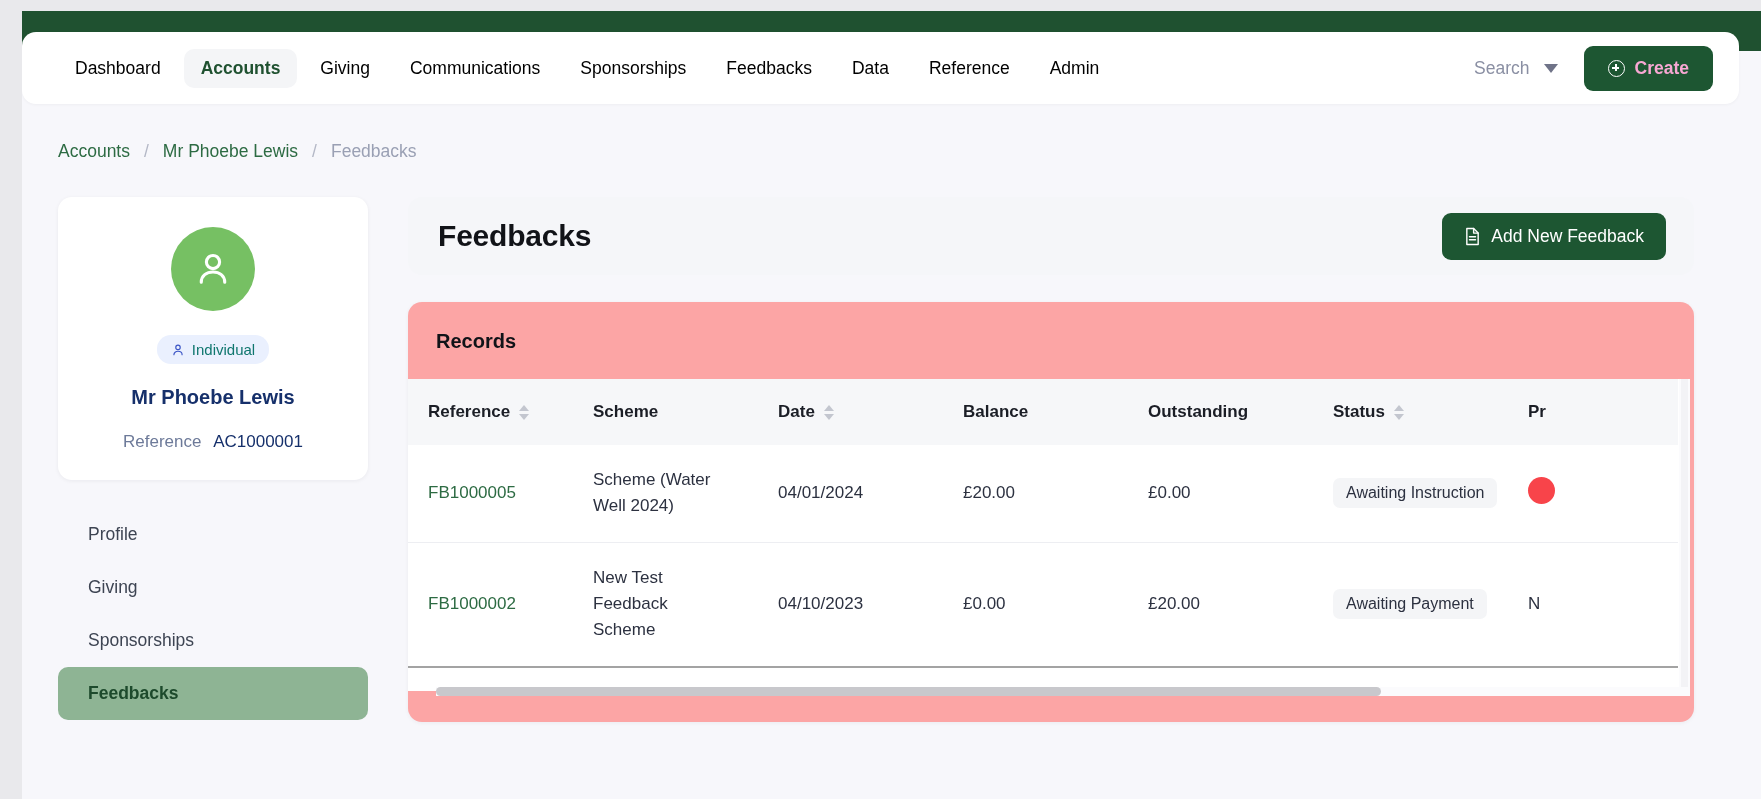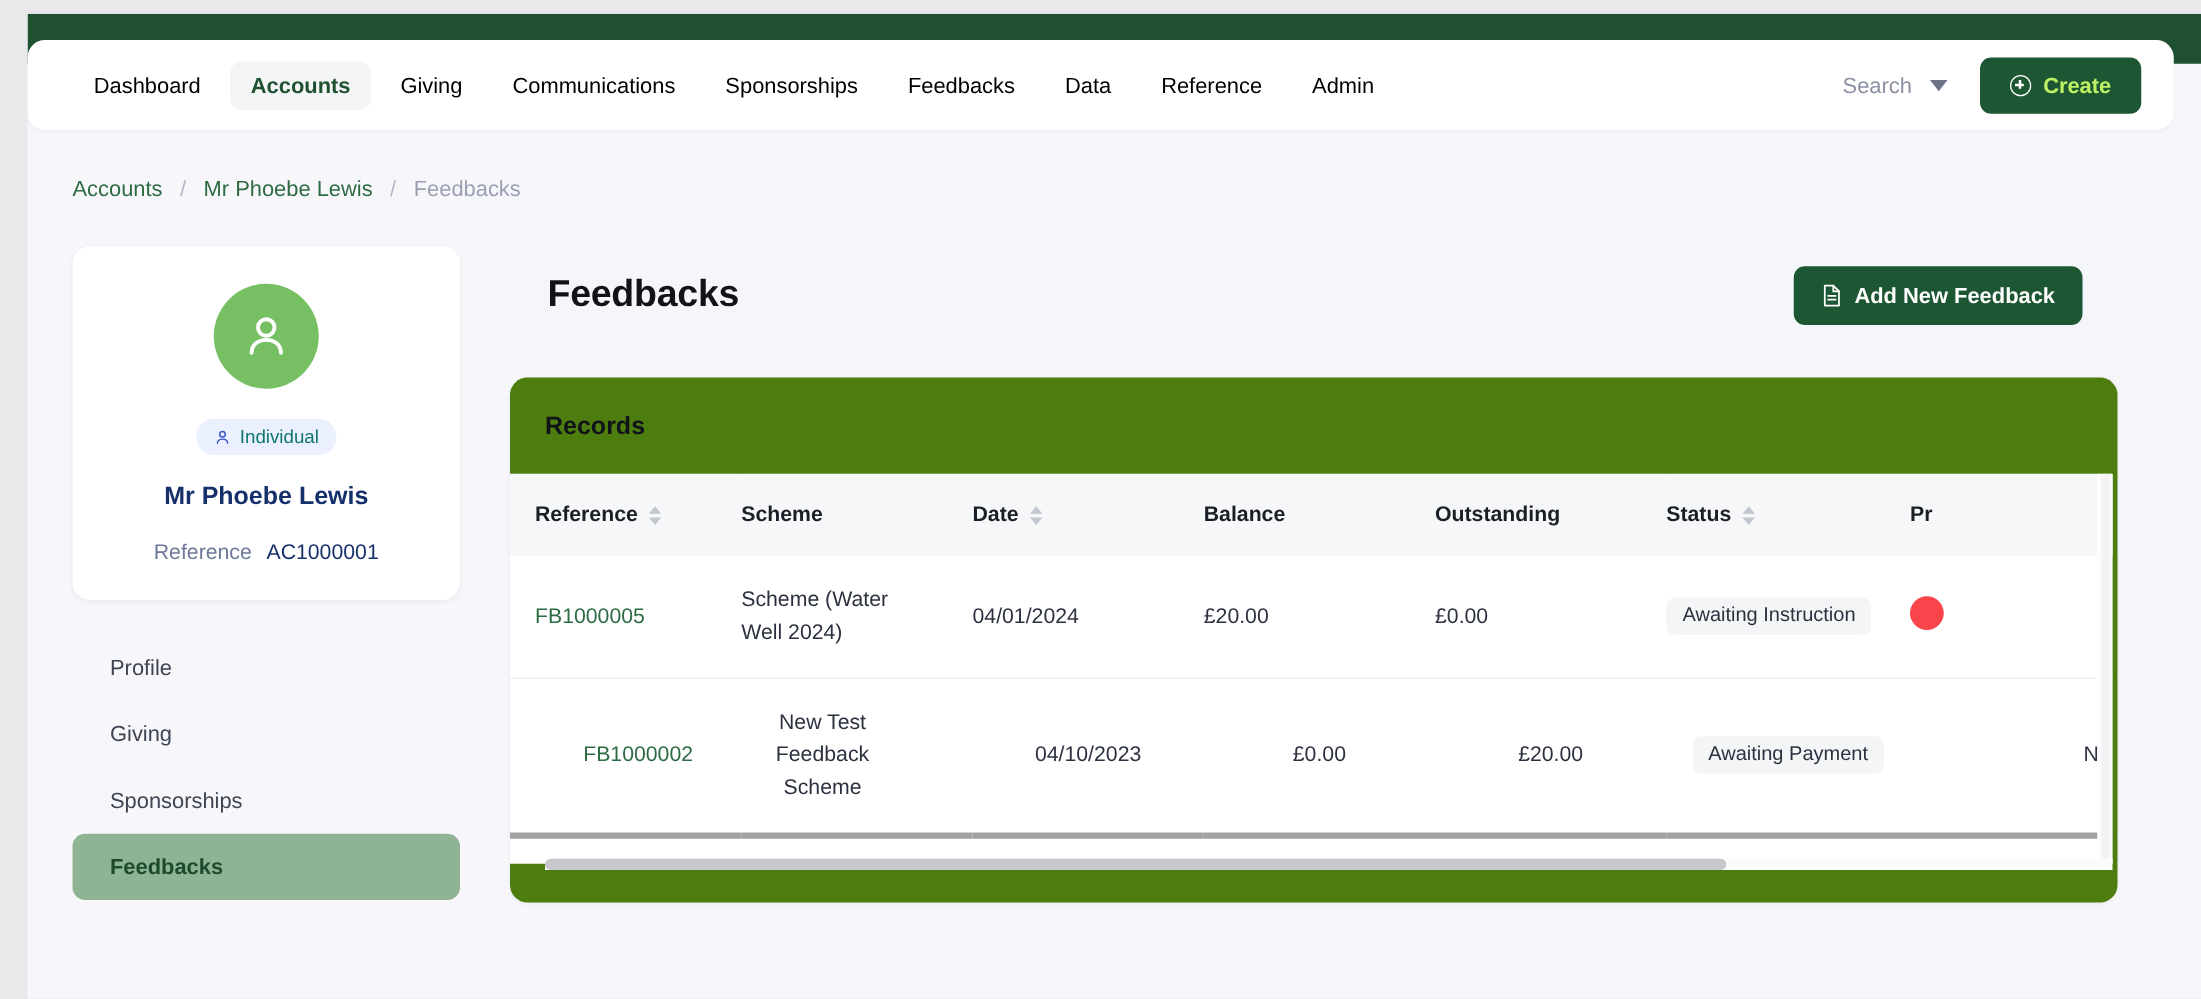--- a/index.html
+++ b/index.html
@@ -69,21 +69,21 @@
   }
   .caret-down {
     width: 0; height: 0;
     border-left: 7px solid transparent;
     border-right: 7px solid transparent;
     border-top: 9px solid #6f7388;
   }
   .create-btn {
     display: flex; align-items: center; gap: 10px;
     background: #1d5632;
-    color: #bef264;
+    color: #f9a8d4;
     font-size: 17.5px;
     font-weight: 700;
     padding: 12px 24px;
     border-radius: 9px;
     cursor: pointer;
     border: none;
     font-family: "Liberation Sans", sans-serif;
   }
   .plus-circle {
     width: 17px; height: 17px;
@@ -187,29 +187,29 @@
     font-weight: 700;
     color: #111318;
     letter-spacing: -0.2px;
   }
   .add-btn {
     margin-left: auto;
     display: flex; align-items: center; gap: 10px;
     background: #1d5632;
     color: #ffffff;
     font-size: 17.5px;
-    font-weight: 700;
+    font-weight: 400;
     padding: 13px 22px;
     border-radius: 9px;
     border: none;
     cursor: pointer;
     font-family: "Liberation Sans", sans-serif;
   }
   .records-card {
-    background: #4d7c0f;
+    background: #fca5a5;
     border-radius: 14px;
     box-shadow: 0 1px 4px rgba(16,24,40,0.05);
     overflow: hidden;
     height: 420px;
     position: relative;
   }
   .records-title {
     font-size: 20px;
     font-weight: 700;
     color: #111318;
@@ -249,21 +249,21 @@
   }
   .sort-arrows i.up   { border-bottom: 6px solid #c3c6cf; }
   .sort-arrows i.down { border-top: 6px solid #c3c6cf; }
   tbody td {
     font-size: 17px;
     color: #2c3140;
     padding: 22px 0;
     vertical-align: middle;
     border-bottom: 1px solid #edeef2;
   }
-  tbody tr:last-child td { border-bottom: 5px solid #a3a3a3; text-align: center; }
+  tbody tr:last-child td { border-bottom: 2px solid #a3a3a3; }
   .cell-link { color: #2d6b43; cursor: pointer; }
   .status-pill {
     display: inline-block;
     background: #f4f5f7;
     color: #2c3140;
     font-size: 16px;
     padding: 6px 13px;
     border-radius: 7px;
     white-space: nowrap;
   }

